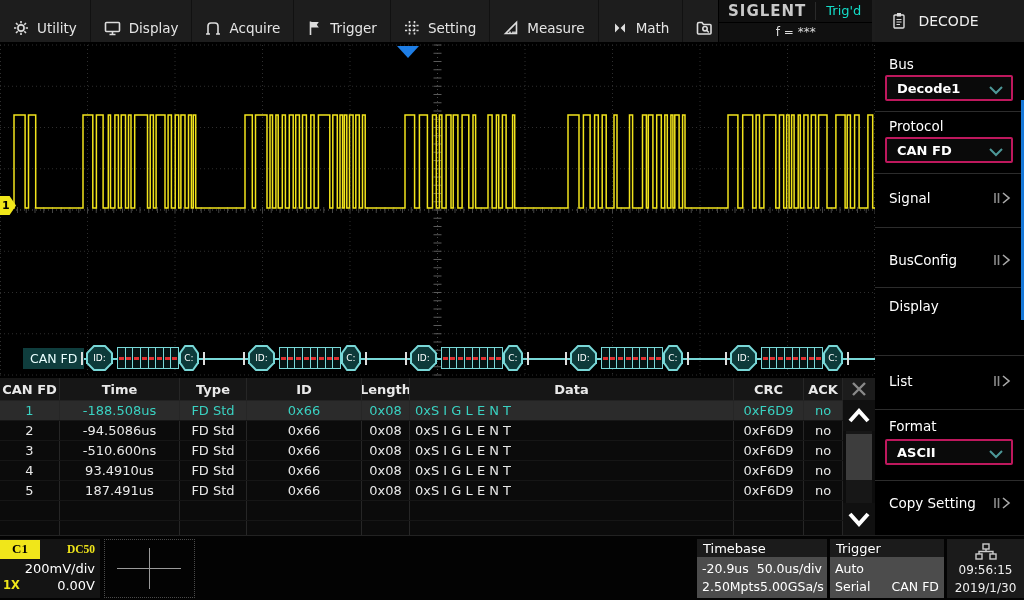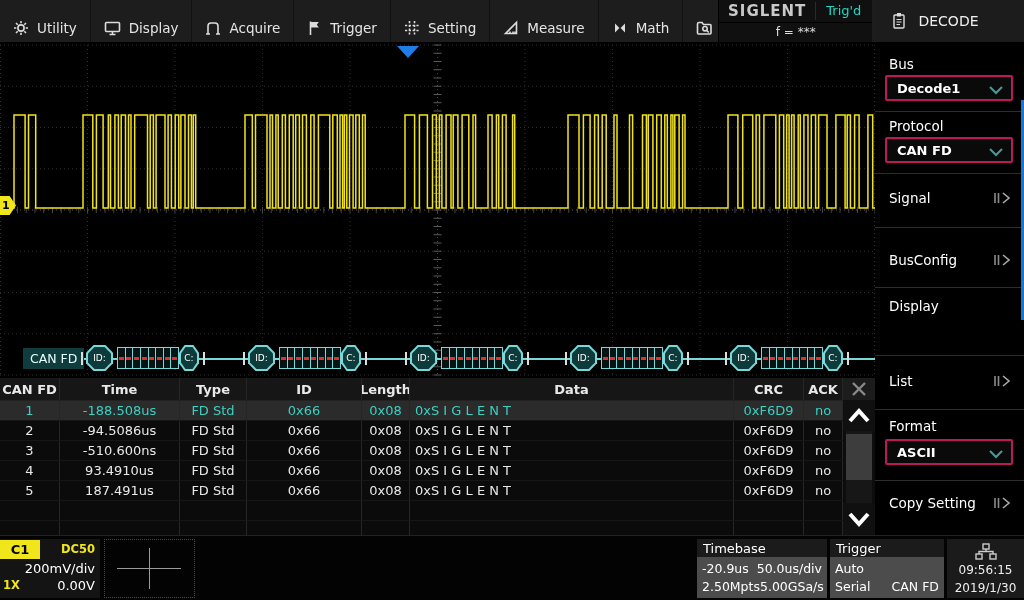--- a/index.html
+++ b/index.html
@@ -78,21 +78,21 @@
   .sb-arrow{position:absolute;right:12px;}
   #sb-toggle{position:absolute;left:9px;width:133px;height:23px;display:flex;}
   #sb-toggle .on{width:58%;background:#1577d6;color:#fff;font-size:13px;display:flex;
                  align-items:center;justify-content:center;}
   #sb-toggle .off{flex:1;background:#8f8f8f;}
   #sb-scrollhint{position:absolute;right:0;top:58px;width:3px;height:220px;background:#1678d8;}
   
   #bottombar{position:absolute;left:0;top:535px;width:1024px;height:65px;background:#030303;
              border-top:1px solid #222;}
   #ch-panel{position:absolute;left:0;top:3px;width:100px;height:59px;background:#141414;}
-  .ch-top{display:flex;justify-content:space-between;align-items:center;height:20px;}
+  .ch-top{display:flex;justify-content:space-between;align-items:center;height:20px;font-family:Liberation Serif, serif;}
   .ch-badge{background:#f0e61a;color:#000;font-weight:bold;font-size:13px;width:40px;height:19px;
             display:flex;align-items:center;justify-content:center;}
   .ch-coupling{color:#f0e61a;font-size:11.5px;font-weight:bold;padding-right:5px;}
   .ch-mid{text-align:right;font-size:13px;color:#fff;padding:2px 5px 0 0;}
   .ch-bot{display:flex;justify-content:space-between;font-size:12.5px;padding:2px 5px 0 3px;}
   .ch-probe{color:#f0e61a;font-weight:bold;font-size:11.5px;}
   .ch-offset{color:#fff;font-size:13px;}
   #add-box{position:absolute;left:104px;top:3px;width:89px;height:57px;border:1px dotted #4a4a4a;}
   #add-box .hline{position:absolute;left:12px;top:28px;width:64px;height:1px;background:#9a9a9a;}
   #add-box .vline{position:absolute;left:44px;top:8px;width:1px;height:41px;background:#9a9a9a;}

